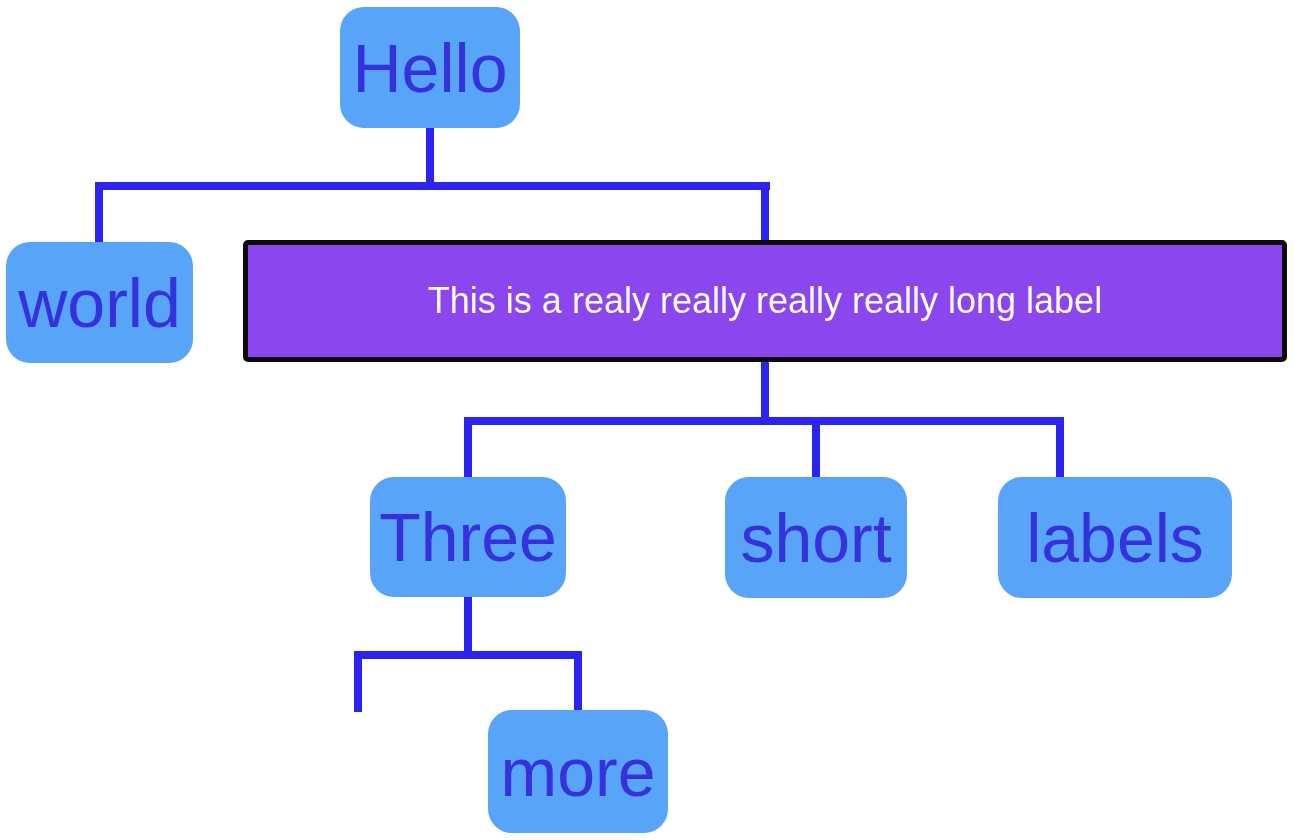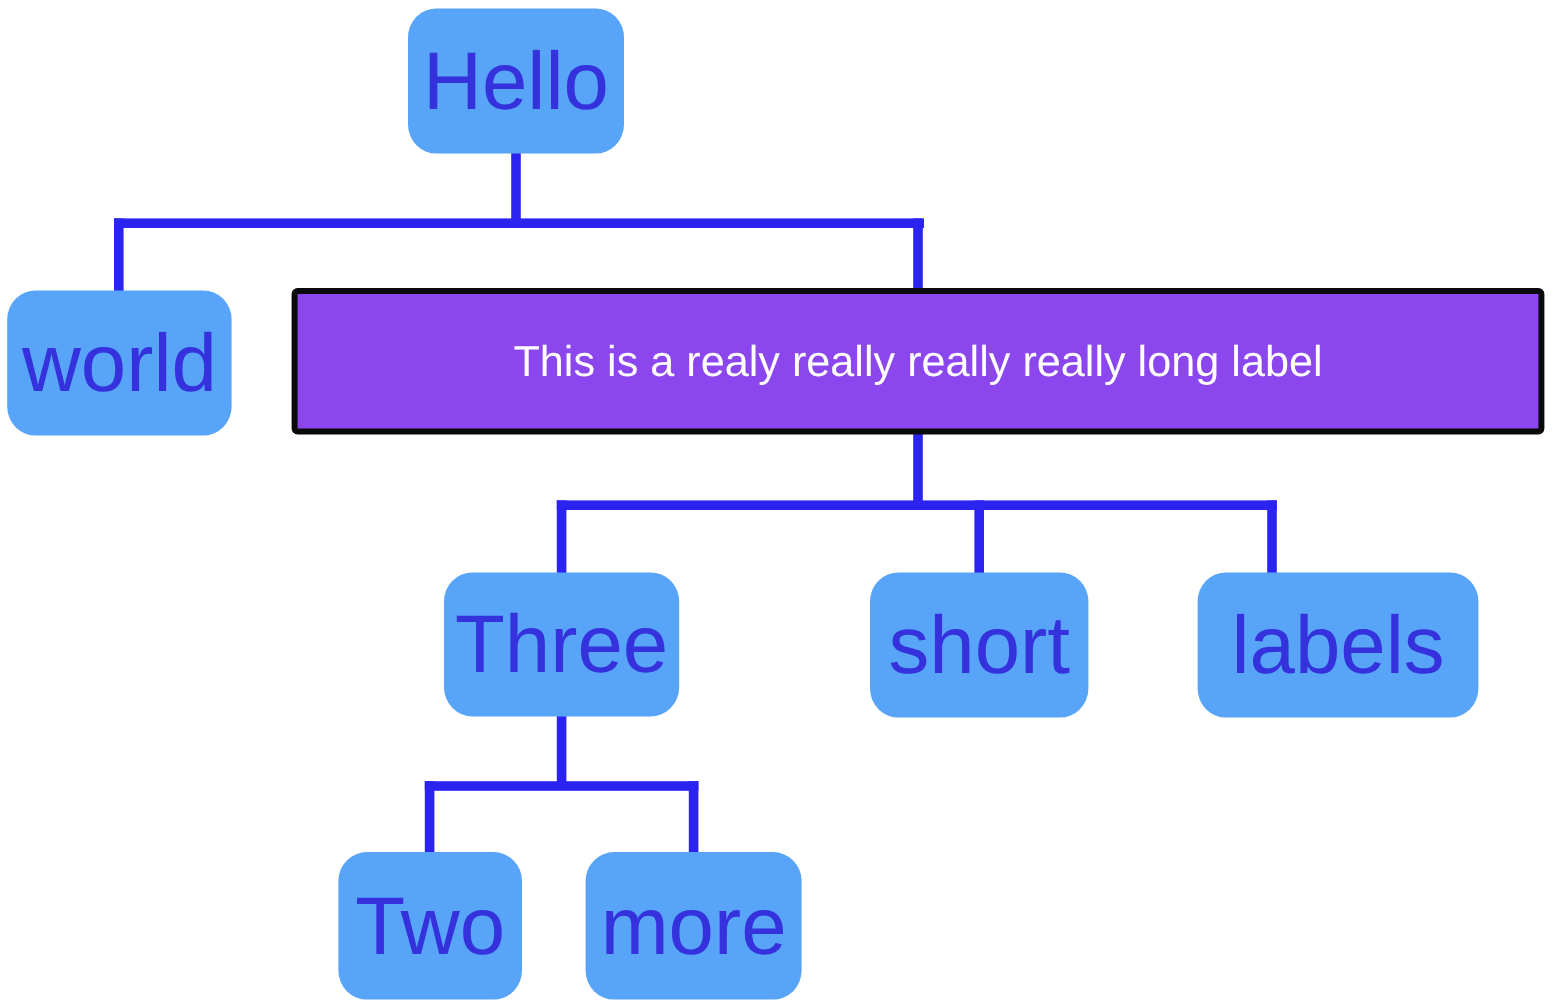--- a/index.html
+++ b/index.html
@@ -77,17 +77,16 @@
   <div class="node" id="n-world">world</div>
 
   <div class="node highlight" id="n-long">This is a realy really really really long label</div>
 
   <div class="node" id="n-three">Three</div>
 
   <div class="node" id="n-short">short</div>
 
   <div class="node" id="n-labels">labels</div>
 
-  <div class="node" id="n-two">Two</div>
 
   <div class="node" id="n-more">more</div>
 
 </div>
 
 </body></html>

